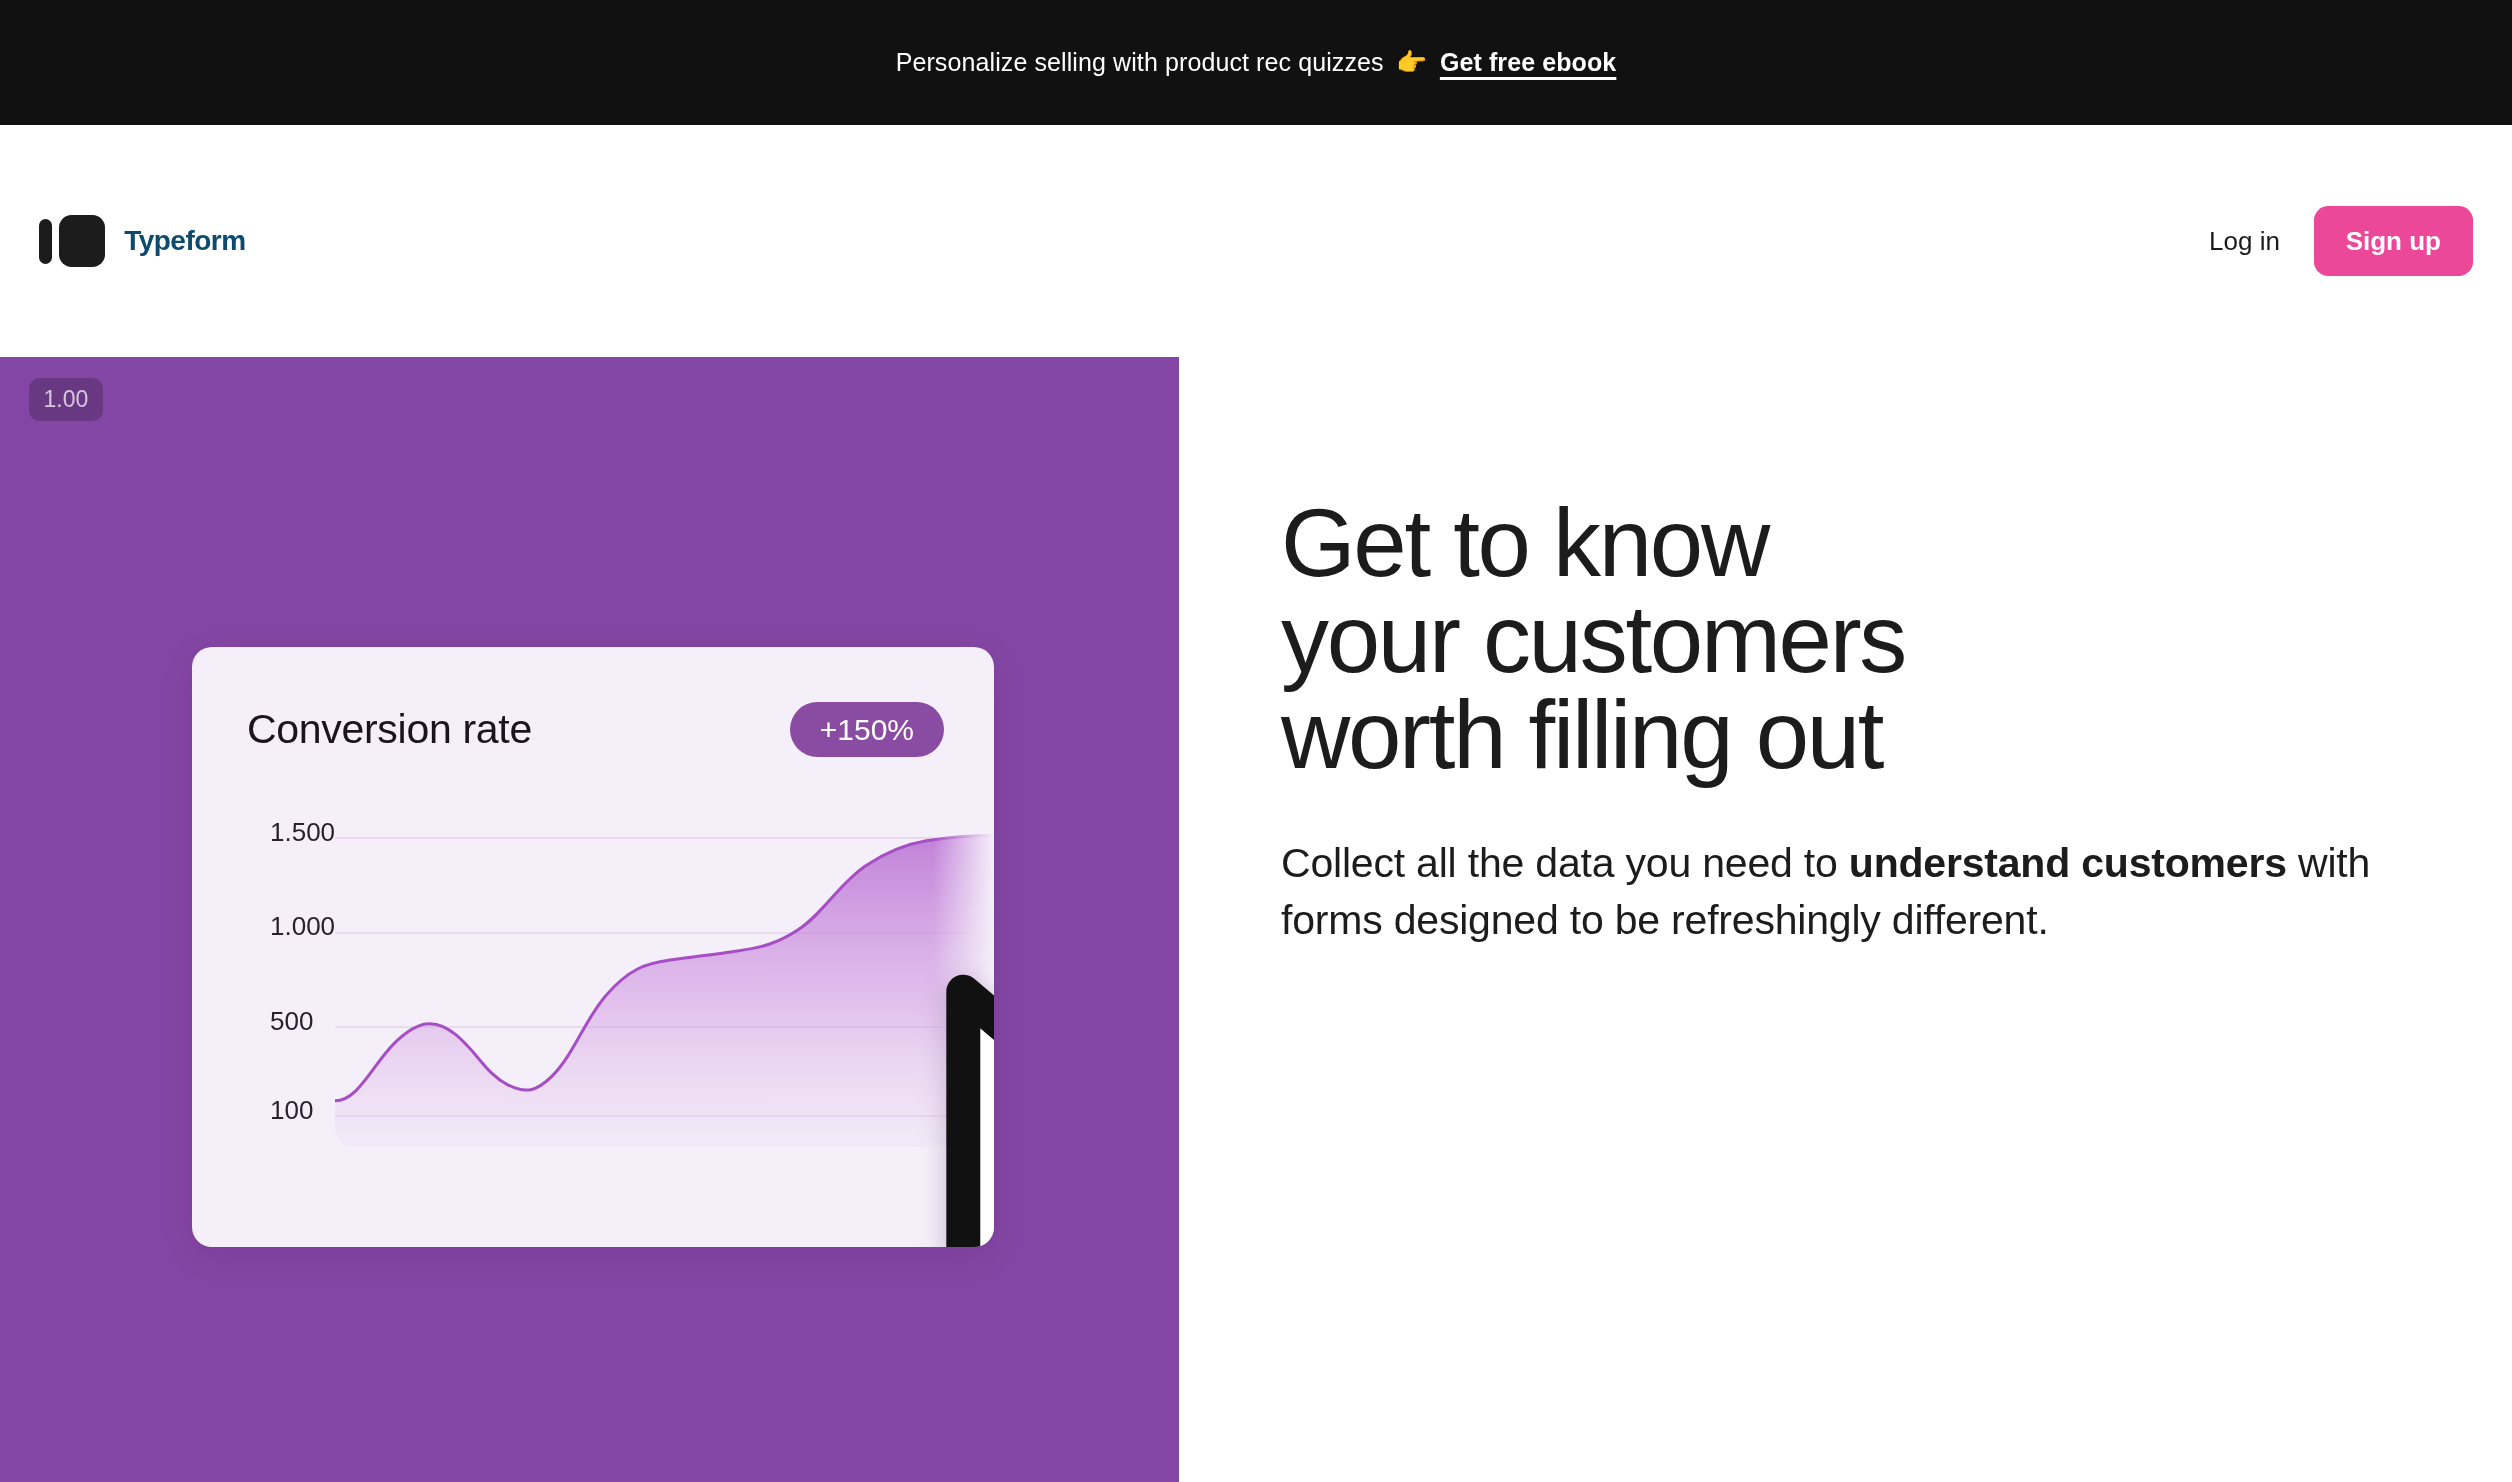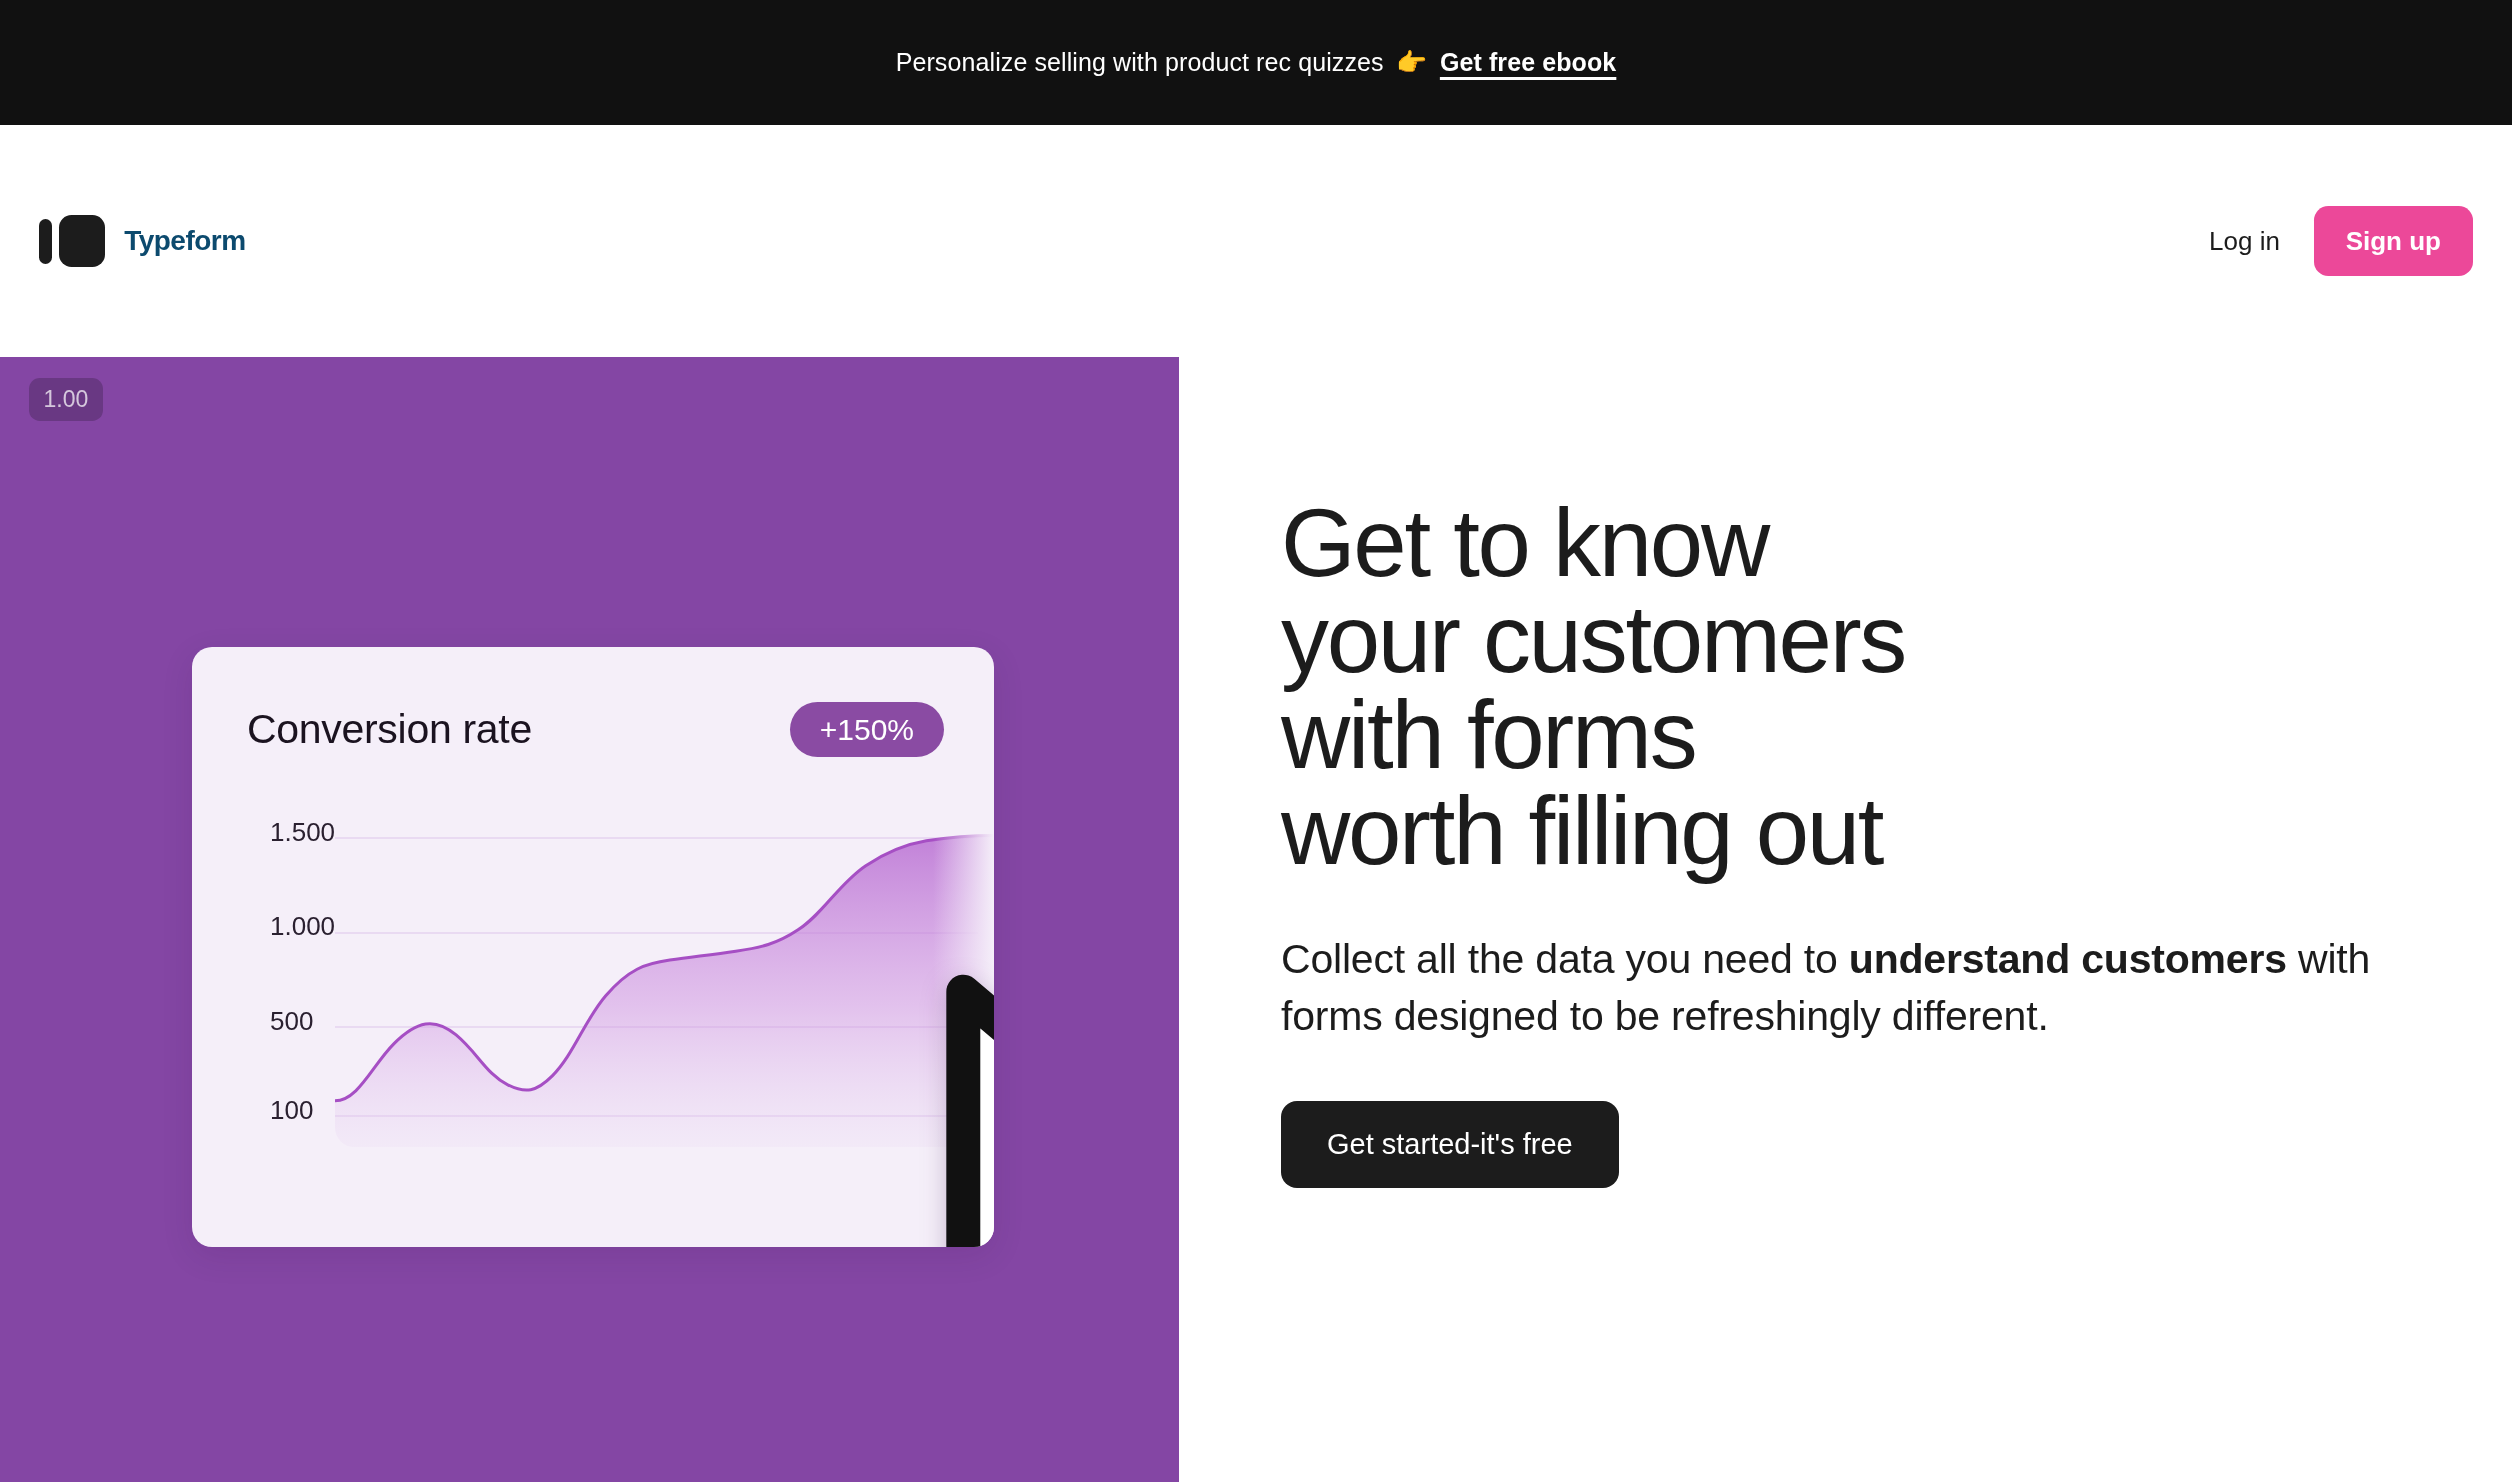--- a/index.html
+++ b/index.html
@@ -365,25 +365,23 @@
         </div>
 
       </div>
     </div>
   </div>
 
   <div class="hero-copy">
     <h1 class="headline">
       <span>Get to know</span>
       <span>your customers</span>
-      <span>with forms</span>
       <span>worth filling out</span>
     </h1>
 
     <p class="subhead">
       <span>Collect all the data you need to </span><b>understand customers</b><span> with forms designed to be refreshingly different.</span>
     </p>
 
-    <button class="cta-btn">Get started-it's free</button>
   </div>
 
 </div>
 
 
 </body></html>

